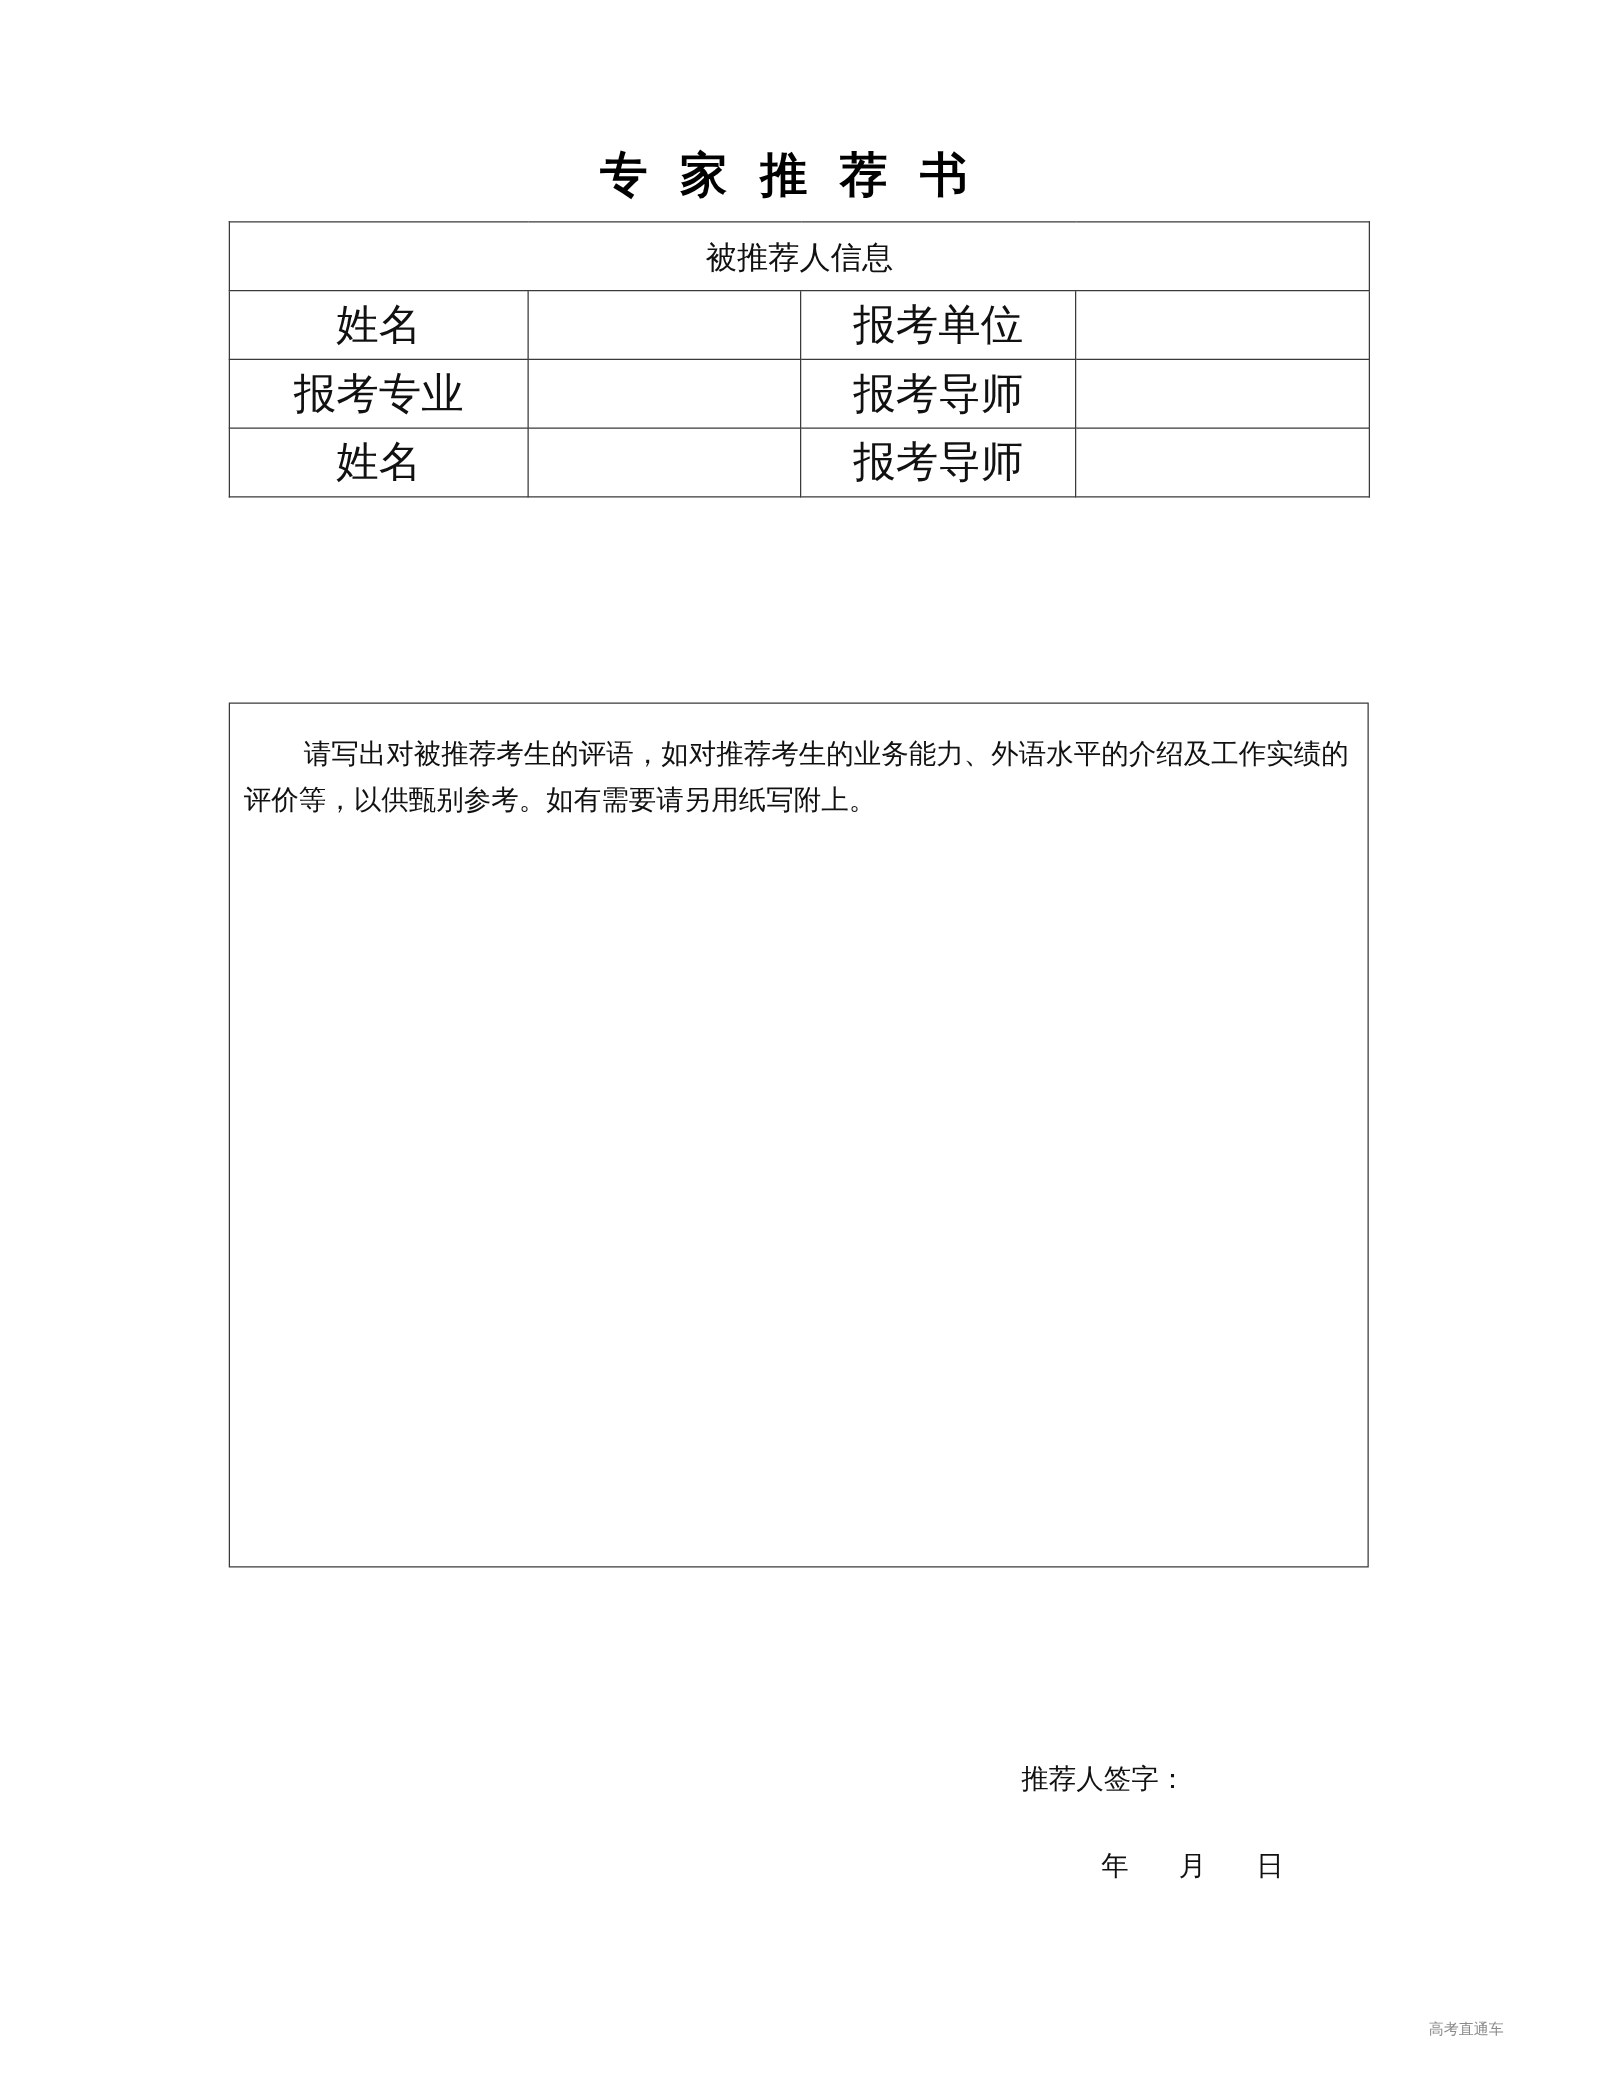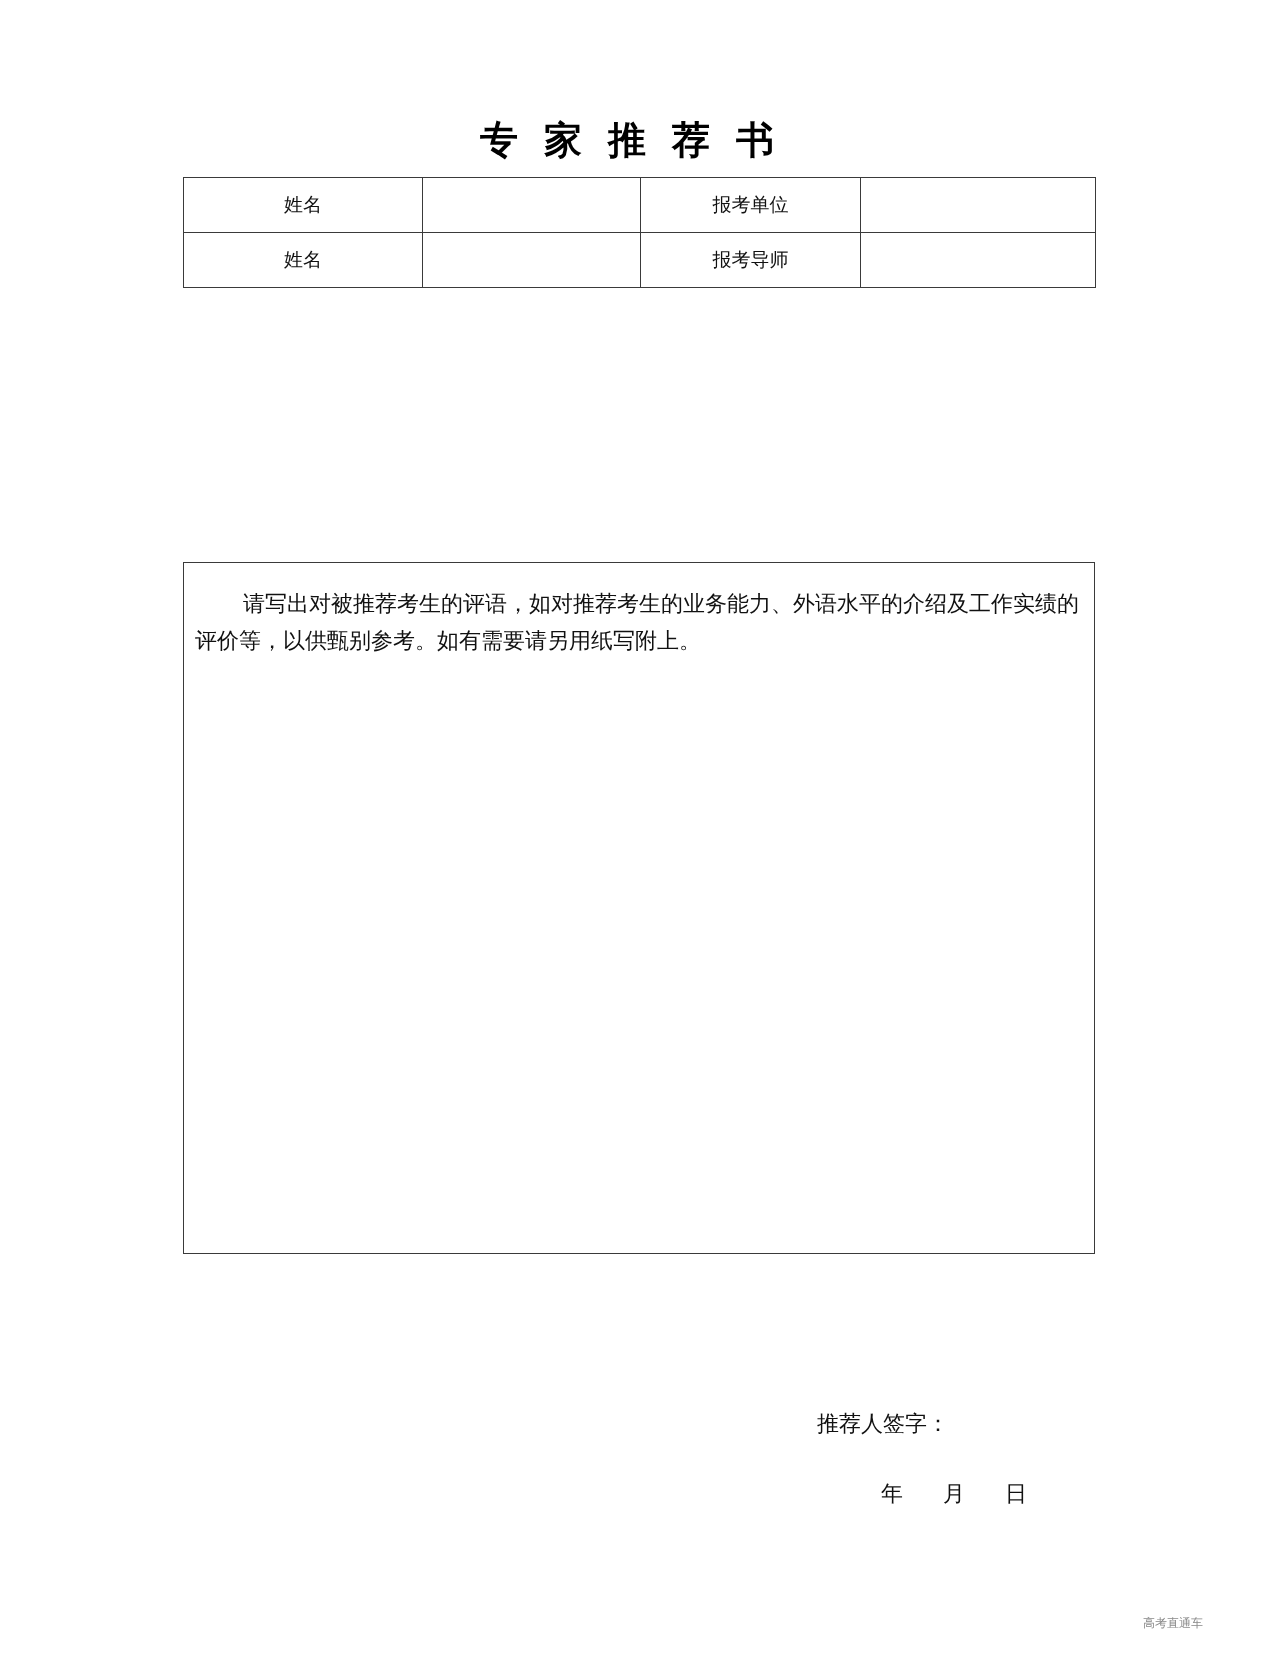--- a/index.html
+++ b/index.html
@@ -11,21 +11,21 @@
     position: absolute; left: 0; width: 1280px; top: 116px; text-align: center;
     font-size: 38px; font-weight: bold; letter-spacing: 26px; line-height: 48px;
     box-sizing: border-box; color: #000;
   }
   table.info {
     position: absolute; left: 183px; top: 177px; width: 912px;
     border-collapse: collapse; table-layout: fixed;
   }
   table.info td {
     border: 1.5px solid #3a3a3a; height: 54px; padding: 0; text-align: center;
-    font-size: 19px; color: #111; vertical-align: middle;
+    font-size: 34px; color: #111; vertical-align: middle;
   }
   table.info td.section { font-size: 25px; }
   .comment-box {
     position: absolute; left: 183px; top: 562px; width: 912px; height: 692px;
     border: 1.5px solid #3a3a3a; box-sizing: border-box;
   }
   .instructions {
     position: absolute; left: 11px; top: 22px; width: 890px;
     font-size: 22px; line-height: 37px; text-indent: 48px; color: #111;
     margin: 0;
@@ -49,24 +49,33 @@
 <div class="title">专家推荐书</div>
 
 <table class="info">
   <colgroup>
     <col style="width:239px">
       <col style="width:218px">
       <col style="width:220px">
       <col style="width:235px">
   </colgroup>
   <tbody>
+      <tr>
+    <td colspan="4" class="section">被推荐人信息</td>
+  </tr>
   <tr>
     <td>姓名</td>
     <td></td>
     <td>报考单位</td>
+    <td></td>
+  </tr>
+  <tr>
+    <td>报考专业</td>
+    <td></td>
+    <td>报考导师</td>
     <td></td>
   </tr>
   <tr>
     <td>姓名</td>
     <td></td>
     <td>报考导师</td>
     <td></td>
   </tr>
 </tbody>
   </table>

